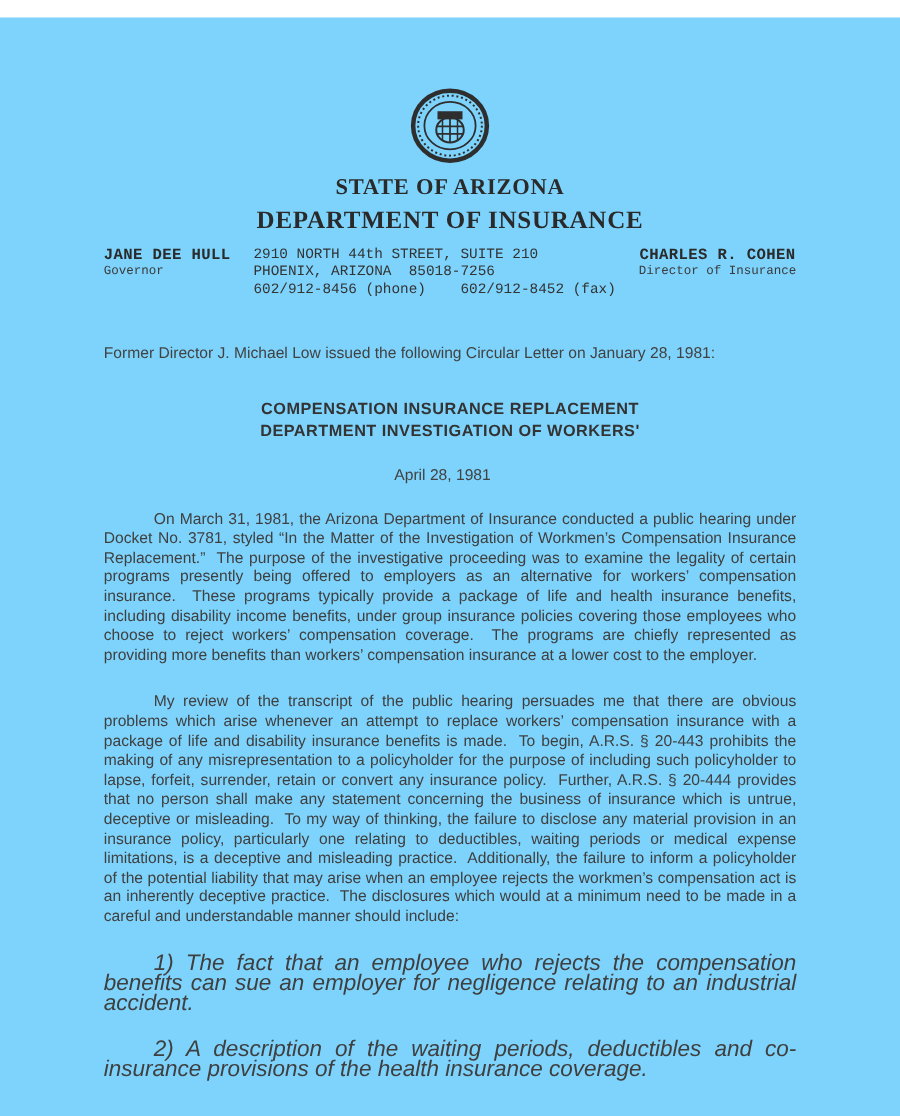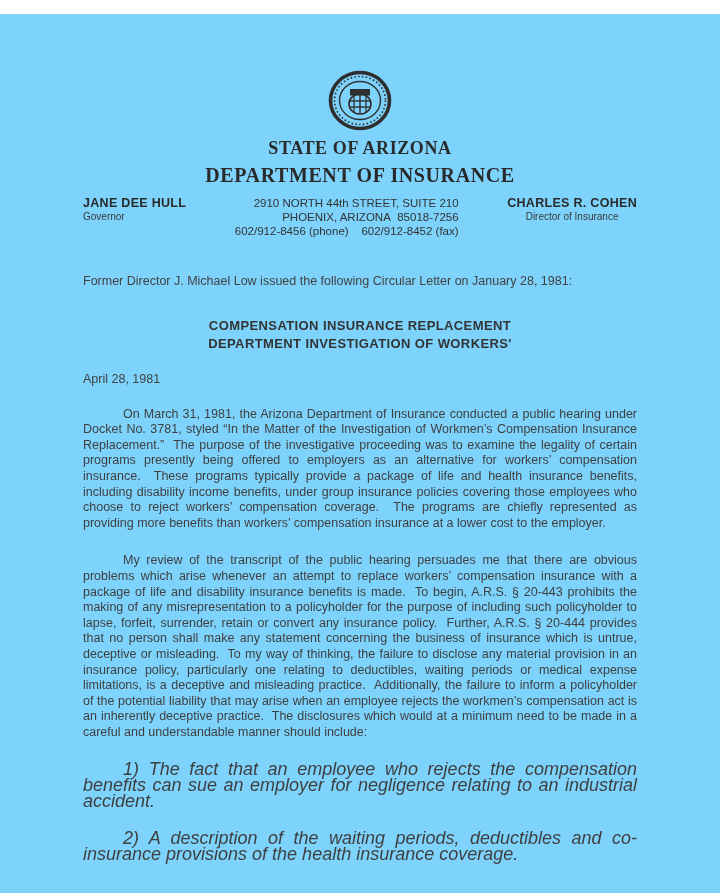--- a/index.html
+++ b/index.html
@@ -34,26 +34,26 @@
     letter-spacing: 0.6px;
     color: #2a2a2a;
     margin-top: 5px;
   }
   .info-row {
     display: flex;
     justify-content: space-between;
     align-items: flex-start;
     margin-top: 9px;
     padding: 0 83px;
-    font-family: Liberation Sans, sans-serif;
+    font-family: Liberation Mono, monospace;
     color: #333333;
     gap: 16px;
   }
   .info-left { text-align: left; }
-  .info-center { text-align: right; }
+  .info-center { text-align: left; }
   .info-right { }
   .person-name {
     font-weight: bold;
     font-size: 12.5px;
     letter-spacing: 0.3px;
     color: #2a2a2a;
   }
   .person-title { font-size: 10px; margin-top: 1px; color: #3a3a3a; }
   .addr-line { font-size: 11.5px; line-height: 14px; color: #333333; }
 
@@ -68,21 +68,21 @@
     margin-top: 27px;
     text-align: center;
     font-weight: bold;
     font-size: 13px;
     line-height: 18px;
     letter-spacing: 0.4px;
     color: #333333;
   }
   .date-line {
     margin-top: 19px;
-    text-align: left;
+    text-align: center;
     padding-right: 12px;
     font-size: 12.5px;
     color: #424242;
   }
   .body-text { margin-top: 21px; }
   .para {
     font-size: 12.5px;
     line-height: 15.6px;
     text-align: justify;
     text-indent: 40px;

